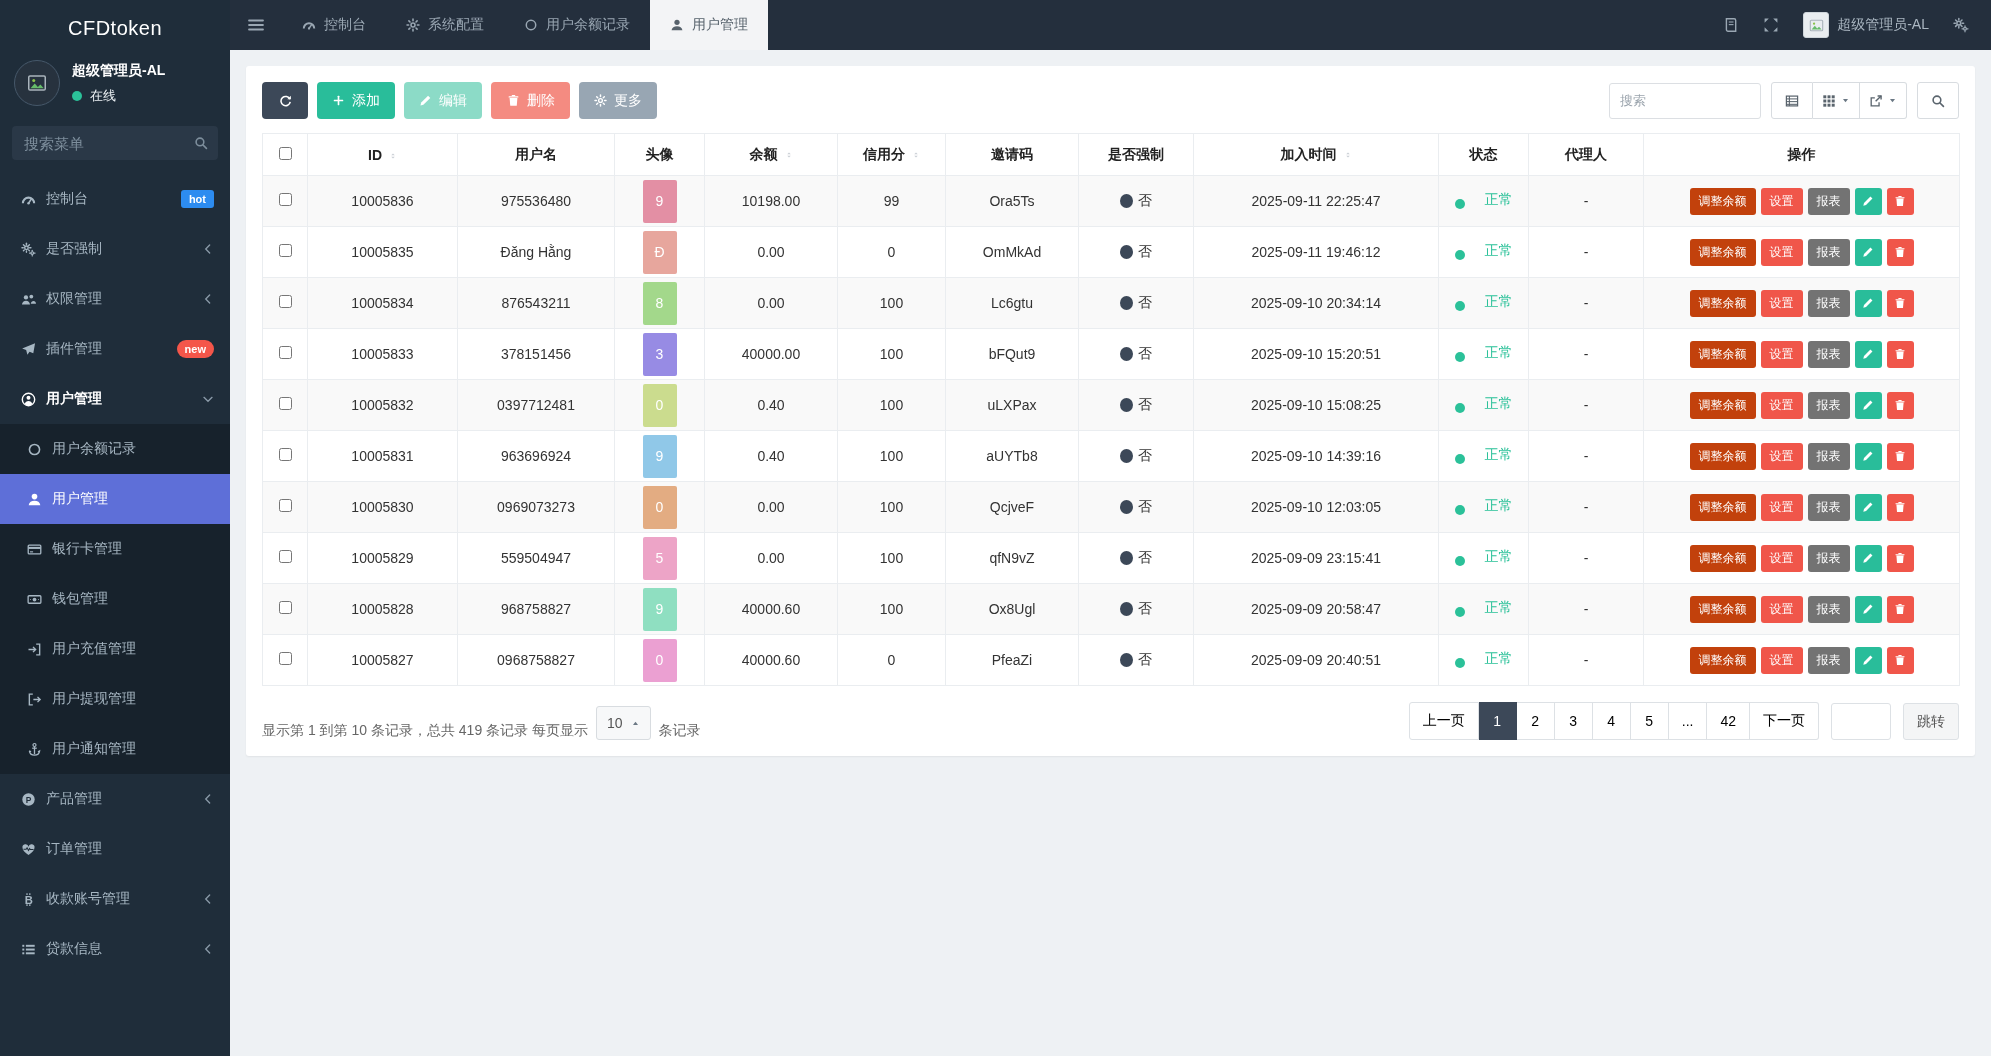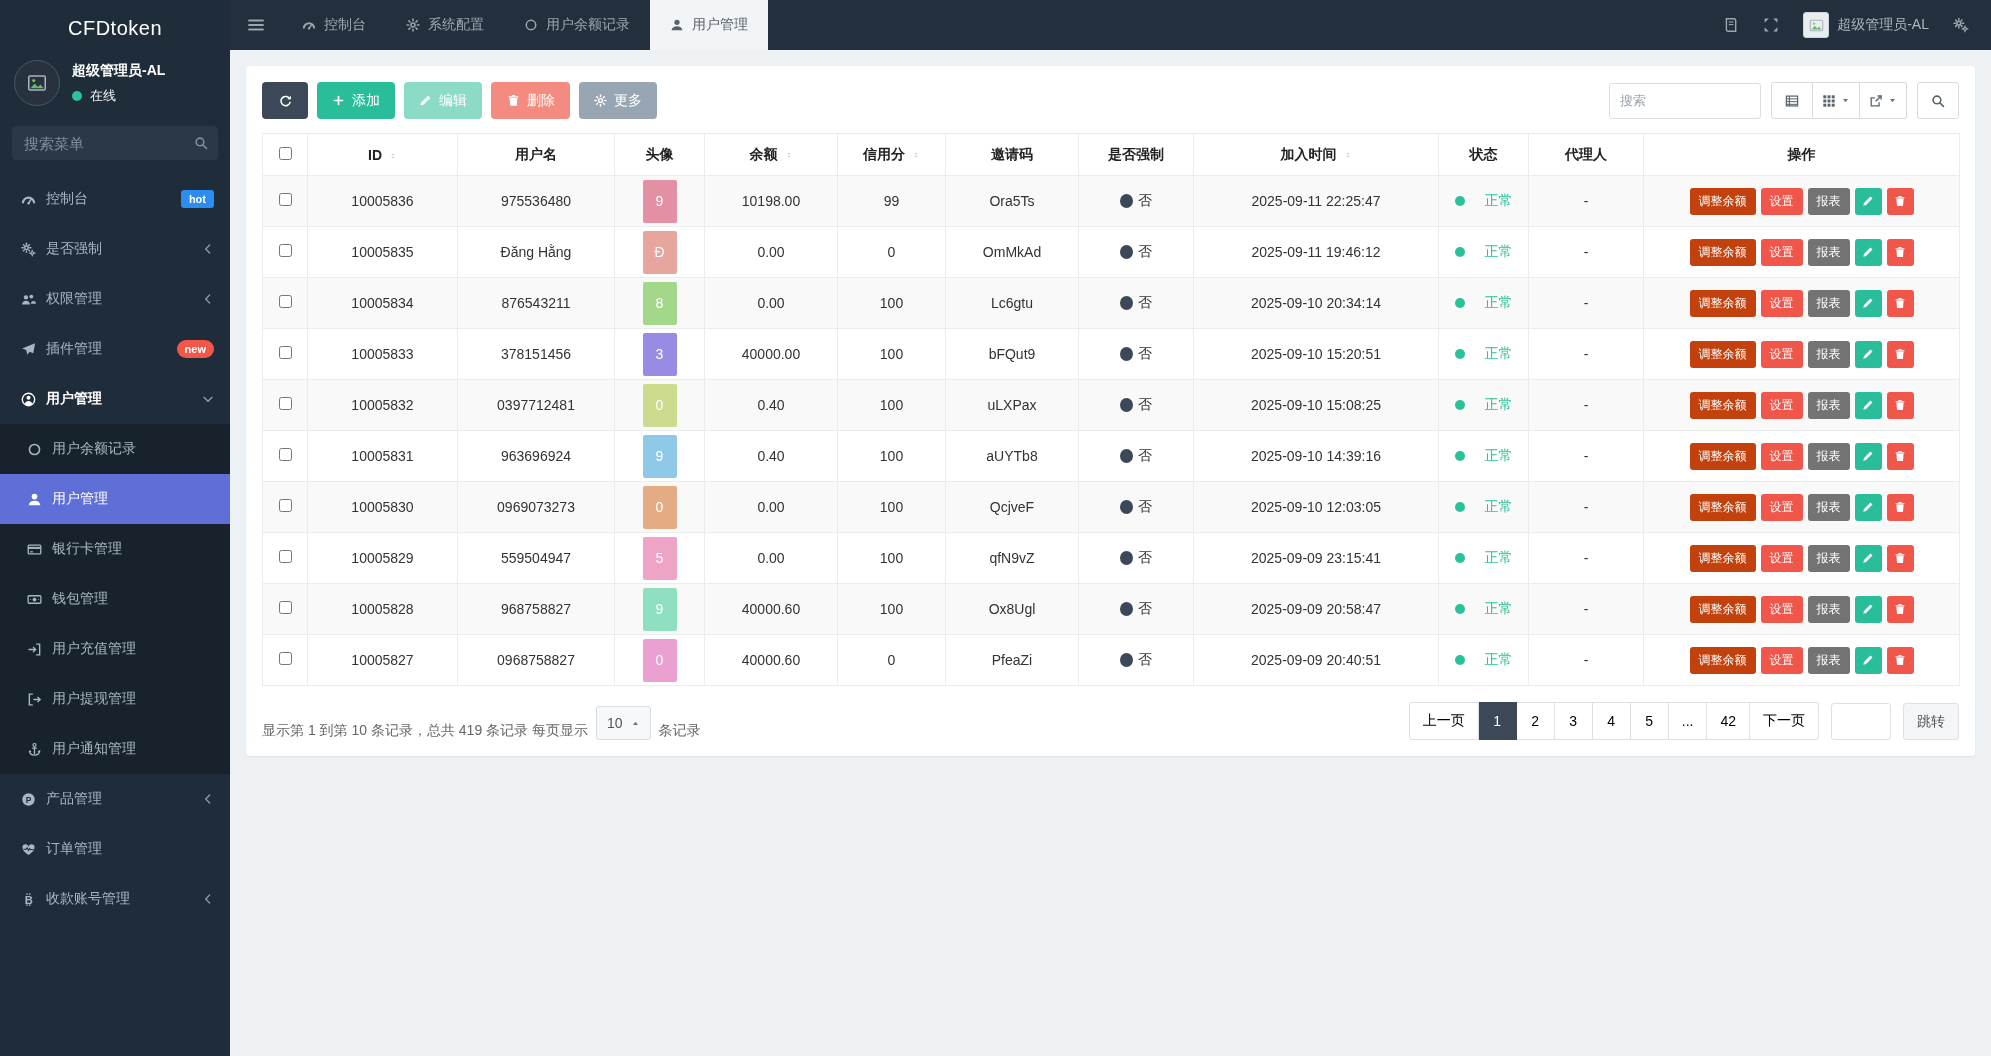--- a/index.html
+++ b/index.html
@@ -69,21 +69,21 @@
   
   table { width:100%; border-collapse:collapse; table-layout:fixed; font-size:14px; color:#333; }
   th, td { border:1px solid #eaedf0; text-align:center; padding:0 6px; overflow:hidden; white-space:nowrap; }
   thead th { font-weight:bold; height:42px; color:#222; }
   tbody td { height:51px; }
   tbody tr:nth-child(odd) { background:#f9f9f9; }
   .sortc { display:inline-flex; flex-direction:column; margin-left:7px; vertical-align:middle; color:#c3c9cf; font-size:8px; line-height:6px; }
   .avatar { display:inline-flex; width:34px; height:43px; align-items:center; justify-content:center; color:#fff; font-size:14px; border-radius:2px; }
   .forced { display:inline-flex; align-items:center; gap:5px; }
   .forced-dot { width:13px; height:14px; border-radius:50%; background:#3c4858; display:inline-block; }
-  .statuscell { display:inline-flex; align-items:center; gap:20px; color:#2bc199; }
+  .statuscell { display:inline-flex; align-items:flex-end; gap:20px; color:#2bc199; }
   .statuscell .dot-green { margin:0; }
   .actions { display:inline-flex; align-items:center; gap:5px; }
   .abtn { height:27px; border:none; border-radius:3px; color:#fff; font-size:12px; padding:0 9px; display:inline-flex; align-items:center; justify-content:center; cursor:pointer; }
   .abtn.sq { width:27px; padding:0; font-size:12px; }
   .a-adjust { background:#c2410c; }
   .a-set { background:#f0564a; }
   .a-report { background:#737373; }
   .a-edit { background:#29bd9a; }
   .a-del { background:#f0564a; }
 
@@ -316,20 +316,38 @@
               <text x="8.2" y="12.4" font-size="12" font-weight="bold" text-anchor="middle" fill="currentColor">B</text>
               <g stroke="currentColor" stroke-width="1.3">
                 <line x1="6.4" y1="1.4" x2="6.4" y2="3.2"></line>
                 <line x1="9.4" y1="1.4" x2="9.4" y2="3.2"></line>
                 <line x1="6.4" y1="13" x2="6.4" y2="14.8"></line>
                 <line x1="9.4" y1="13" x2="9.4" y2="14.8"></line>
               </g>
             </svg>
           </span>
           <span>收款账号管理</span>
+          <span class="chev" data-icon="chev-left">
+            <svg viewBox="0 0 16 16" fill="currentColor" xmlns="http://www.w3.org/2000/svg">
+              <path d="M10.2 2.6 5 8l5.2 5.4" fill="none" stroke="currentColor" stroke-width="1.8" stroke-linecap="round"></path>
+            </svg>
+          </span>
+        </div>
+        <div class="nav-item">
+          <span class="nicon" data-icon="list">
+            <svg viewBox="0 0 16 16" fill="currentColor" xmlns="http://www.w3.org/2000/svg">
+              <rect x="1.4" y="3" width="2.1" height="2.1"></rect>
+              <rect x="5.2" y="3" width="9.4" height="2.1"></rect>
+              <rect x="1.4" y="7" width="2.1" height="2.1"></rect>
+              <rect x="5.2" y="7" width="9.4" height="2.1"></rect>
+              <rect x="1.4" y="11" width="2.1" height="2.1"></rect>
+              <rect x="5.2" y="11" width="9.4" height="2.1"></rect>
+            </svg>
+          </span>
+          <span>贷款信息</span>
           <span class="chev" data-icon="chev-left">
             <svg viewBox="0 0 16 16" fill="currentColor" xmlns="http://www.w3.org/2000/svg">
               <path d="M10.2 2.6 5 8l5.2 5.4" fill="none" stroke="currentColor" stroke-width="1.8" stroke-linecap="round"></path>
             </svg>
           </span>
         </div>
       </nav>
   </aside>
 
   <div class="main">

